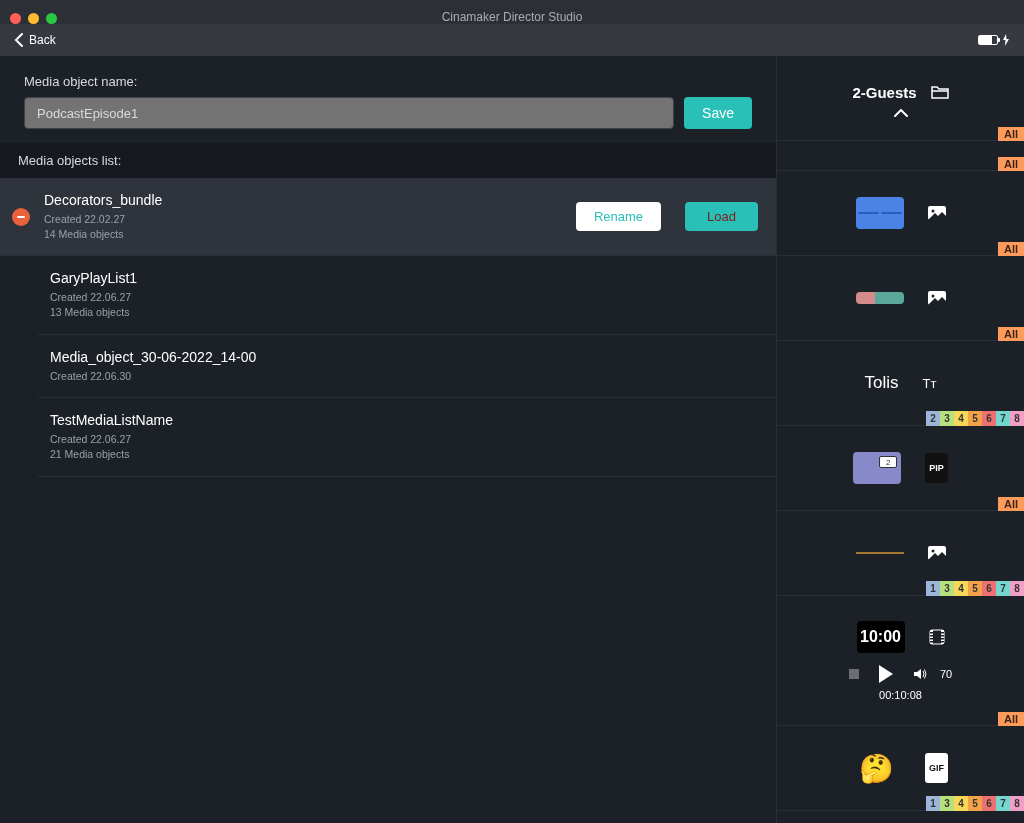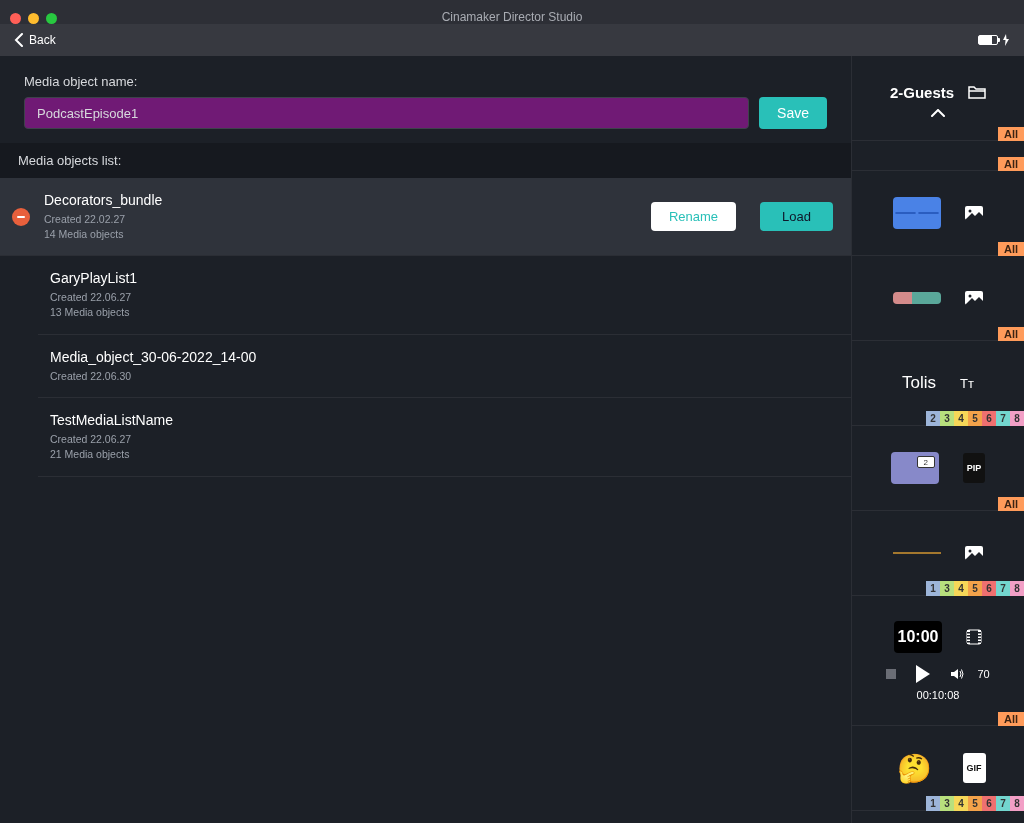--- a/index.html
+++ b/index.html
@@ -13,39 +13,39 @@
 .dot.green { background: #28c840; }
 .titlebar-title { position: absolute; left: 50%; transform: translateX(-50%); font-size: 12px; color: #a9acb3; font-weight: 500; }
 .toolbar { height: 32px; background: #373940; display: flex; align-items: center; padding: 0 14px; justify-content: space-between; }
 .back { display: flex; align-items: center; gap: 6px; font-size: 12px; color: #fff; cursor: pointer; }
 .battery { display: flex; align-items: center; gap: 4px; }
 .battery-body { width: 20px; height: 10px; border: 1px solid #fff; border-radius: 2px; position: relative; }
 .battery-body::after { content:""; position:absolute; right:-3px; top:2px; width:2px; height:4px; background:#fff; border-radius:0 1px 1px 0;}
 .battery-fill { width: 70%; height: 100%; background: #fff; }
 .content-row { flex: 1; display: flex; min-height: 0; }
 .main { flex: 1; overflow-y: auto; padding: 0; }
-.sidebar-right { width: 173px; background: #1c2027; border-left: 1px solid #2b2e35; overflow-y: auto; }
+.sidebar-right { width: 248px; background: #1c2027; border-left: 1px solid #2b2e35; overflow-y: auto; }
 .form-area { padding: 18px 24px 14px 24px; }
 .form-label { font-size: 13px; color: #d7d9dd; margin-bottom: 8px; }
 .form-row { display: flex; gap: 10px; align-items: stretch; }
-.text-input { flex: 1; background: #701a75; border: 1px solid #3e424b; border-radius: 4px; padding: 8px 12px; color: #d7d9dd; font-size: 13px; height: 32px; }
+.text-input { flex: 1; background: #737373; border: 1px solid #3e424b; border-radius: 4px; padding: 8px 12px; color: #d7d9dd; font-size: 13px; height: 32px; }
 .save-btn { background: #29c0b8; border: none; color: #fff; font-size: 14px; padding: 0 18px; border-radius: 4px; cursor: pointer; height: 32px; font-weight: 500; }
 .section-header { background: #16191f; padding: 10px 18px; font-size: 13px; color: #d7d9dd; }
 .media-list { }
 .media-item { display: flex; align-items: center; padding: 14px 18px 14px 12px; border-bottom: 1px solid #2b2e35; gap: 14px; }
 .media-item.selected { background: #2f333b; }
 .media-item:not(.selected) { margin-left: 38px; }
 .delete-dot { width: 18px; height: 18px; border-radius: 50%; background: #e8603c; display: flex; align-items: center; justify-content: center; flex-shrink: 0; }
 .delete-dot::before { content:""; width: 8px; height: 2px; background: #fff; border-radius: 1px; }
 .media-info { flex: 1; }
 .media-name { font-size: 14px; color: #fff; margin-bottom: 4px; font-weight: 500; }
 .media-meta { font-size: 10.5px; color: #9aa0aa; line-height: 1.4; }
 .media-actions { display: flex; gap: 24px; }
 .btn-rename { background: #fff; color: #29c0b8; border: none; padding: 7px 18px; border-radius: 4px; font-size: 13px; cursor: pointer; font-weight: 500; }
-.btn-load { background: #29c0b8; color: #0f172a; border: none; padding: 7px 22px; border-radius: 4px; font-size: 13px; cursor: pointer; font-weight: 500; }
+.btn-load { background: #29c0b8; color: #7f1d1d; border: none; padding: 7px 22px; border-radius: 4px; font-size: 13px; cursor: pointer; font-weight: 500; }
 
 .side-header { padding: 24px 0 10px 0; text-align: center; }
 .side-title { font-size: 15px; color: #fff; font-weight: 600; display: flex; align-items: center; justify-content: center; gap: 14px; }
 .side-chev { margin-top: 8px; color: #fff; font-size: 12px; }
 .panel { border-bottom: 1px solid #2b2e35; padding: 22px 10px 22px 10px; position: relative; min-height: 85px; display: flex; flex-direction: column; align-items: center; justify-content: center; }
 .panel .all-badge { position: absolute; bottom: -1px; right: 0; background: #ff9b5a; color: #3b2313; font-size: 11px; padding: 1px 6px; font-weight: 600; }
 .icon-row { display: flex; align-items: center; gap: 24px; justify-content: center; }
 .thumb { width: 48px; height: 32px; background: #4a82e6; border-radius: 4px; display: flex; align-items: center; justify-content: center; position: relative; }
 .thumb.two { display: grid; grid-template-columns: 1fr 1fr; gap:2px; padding:2px; }
 .thumb.two > div { background: #4a82e6; border: 1px solid #2a5dc0; border-radius: 2px; }

